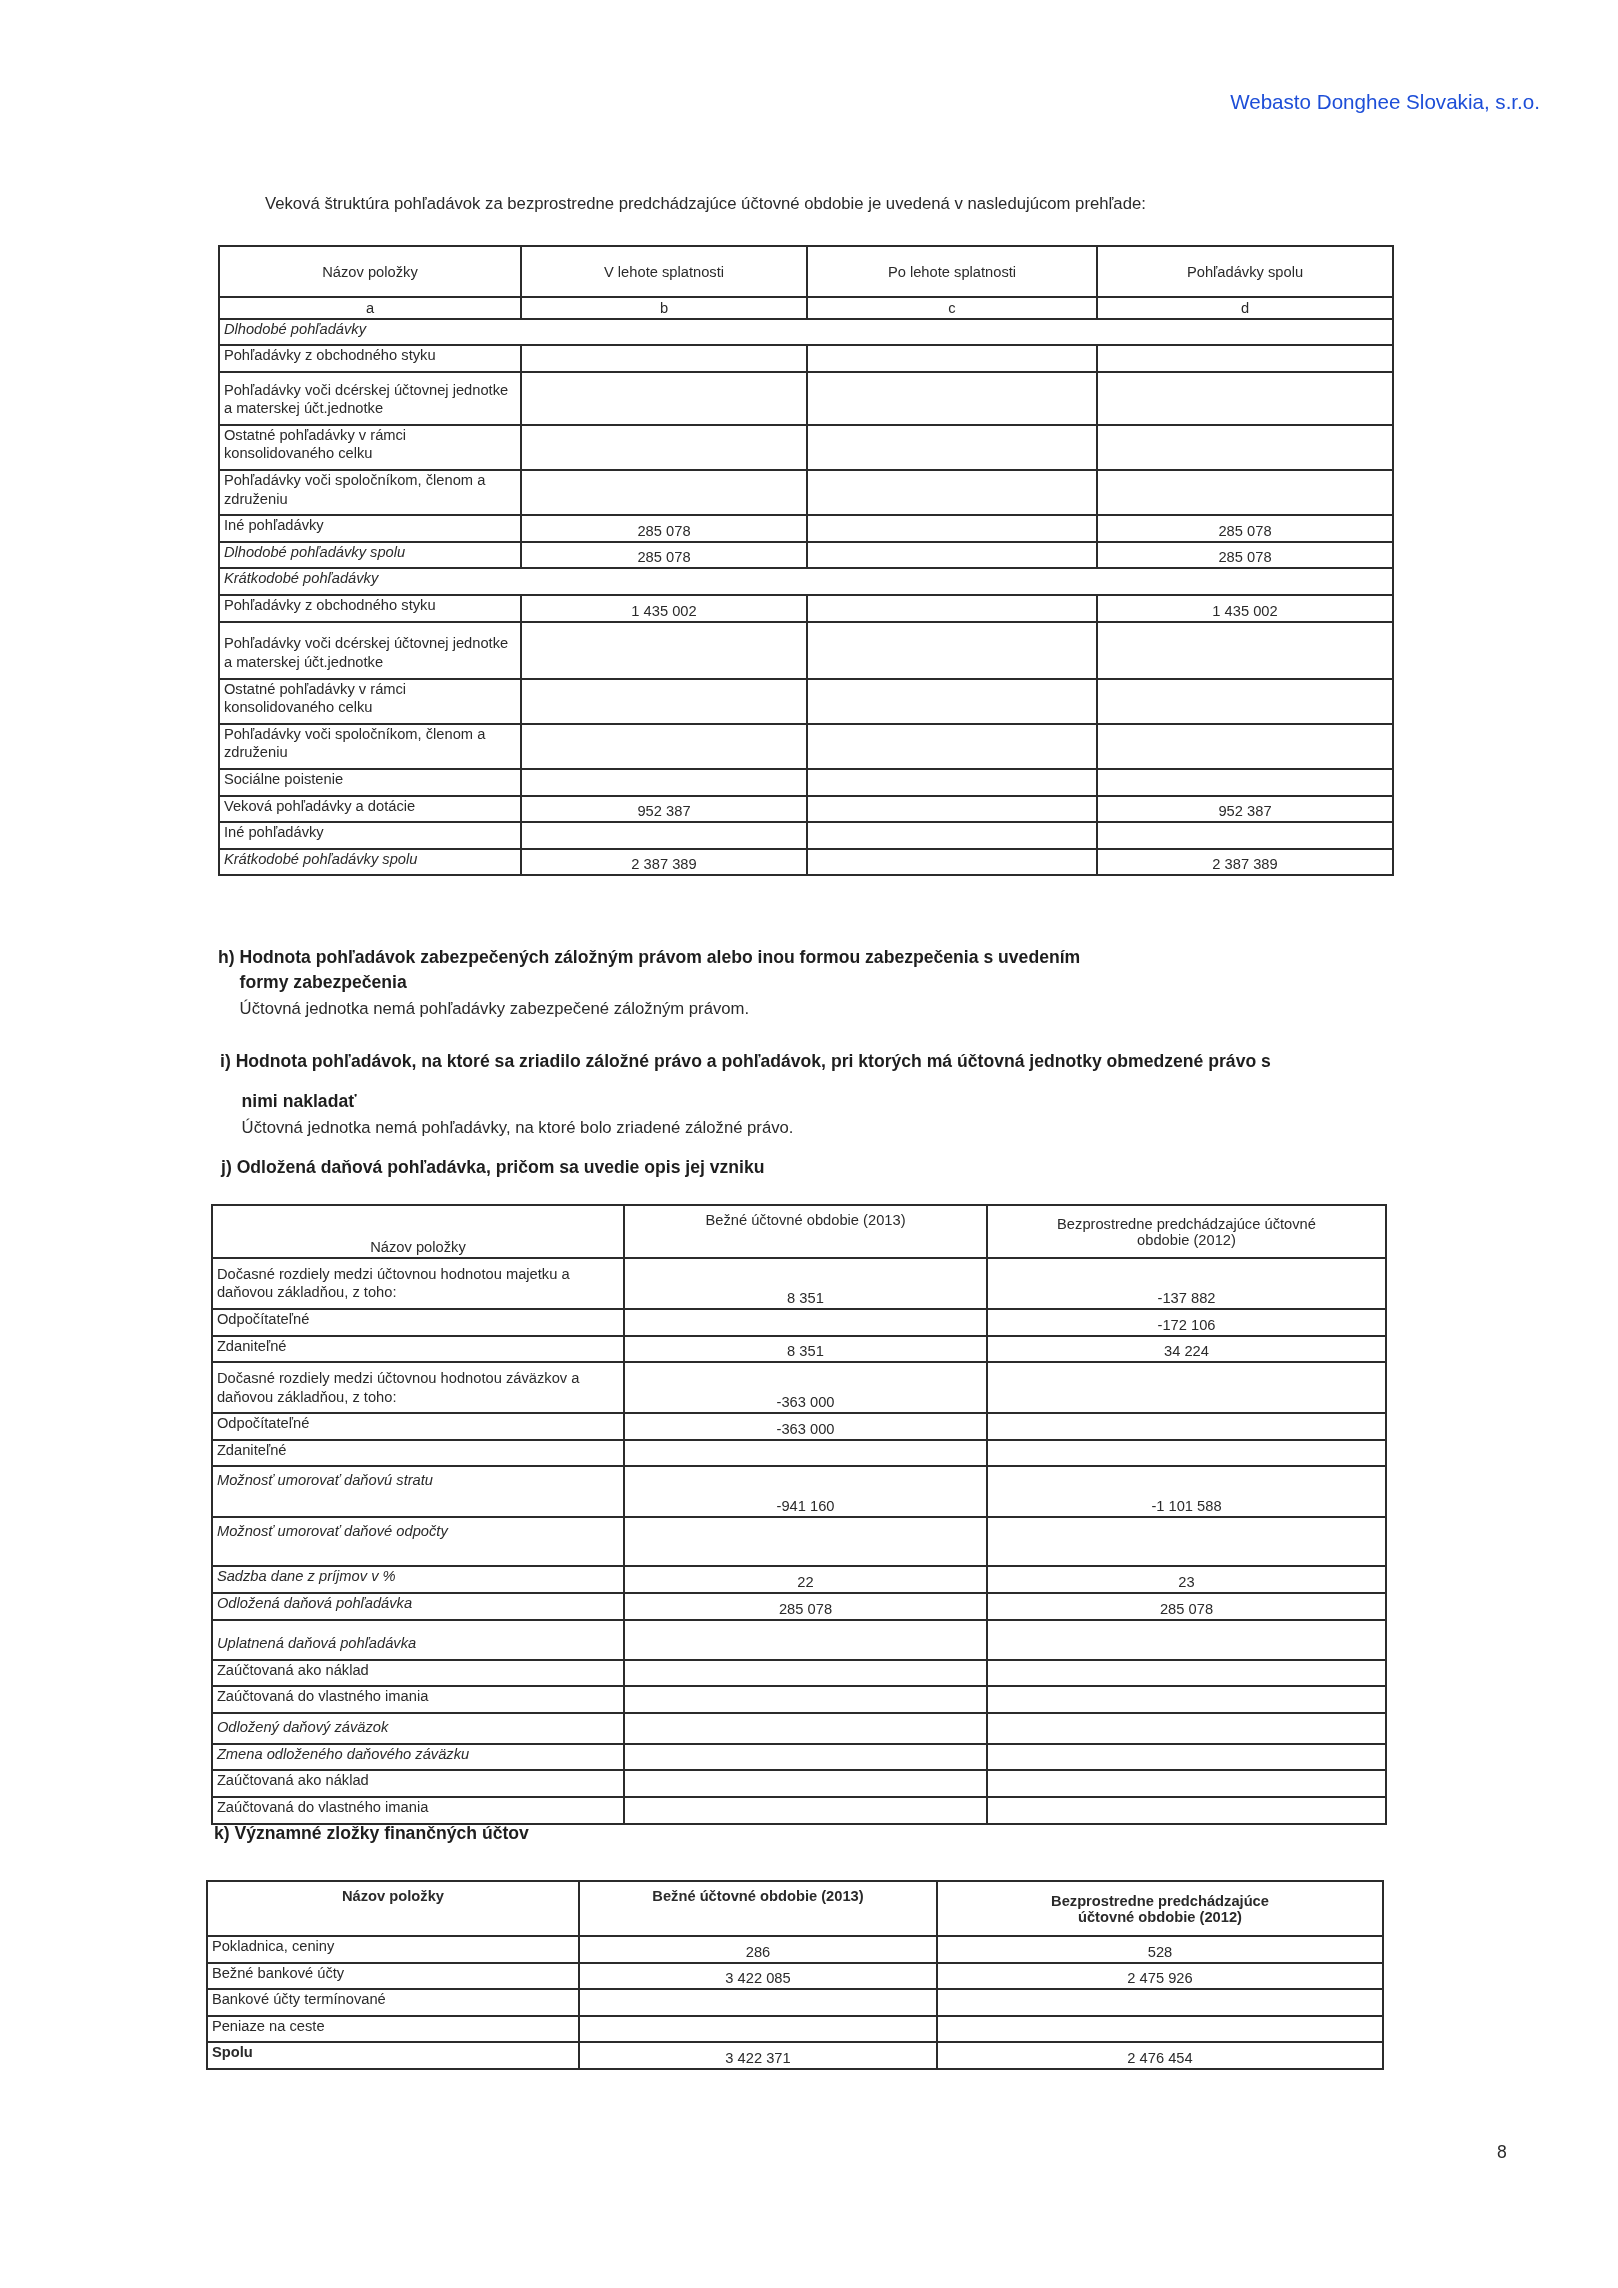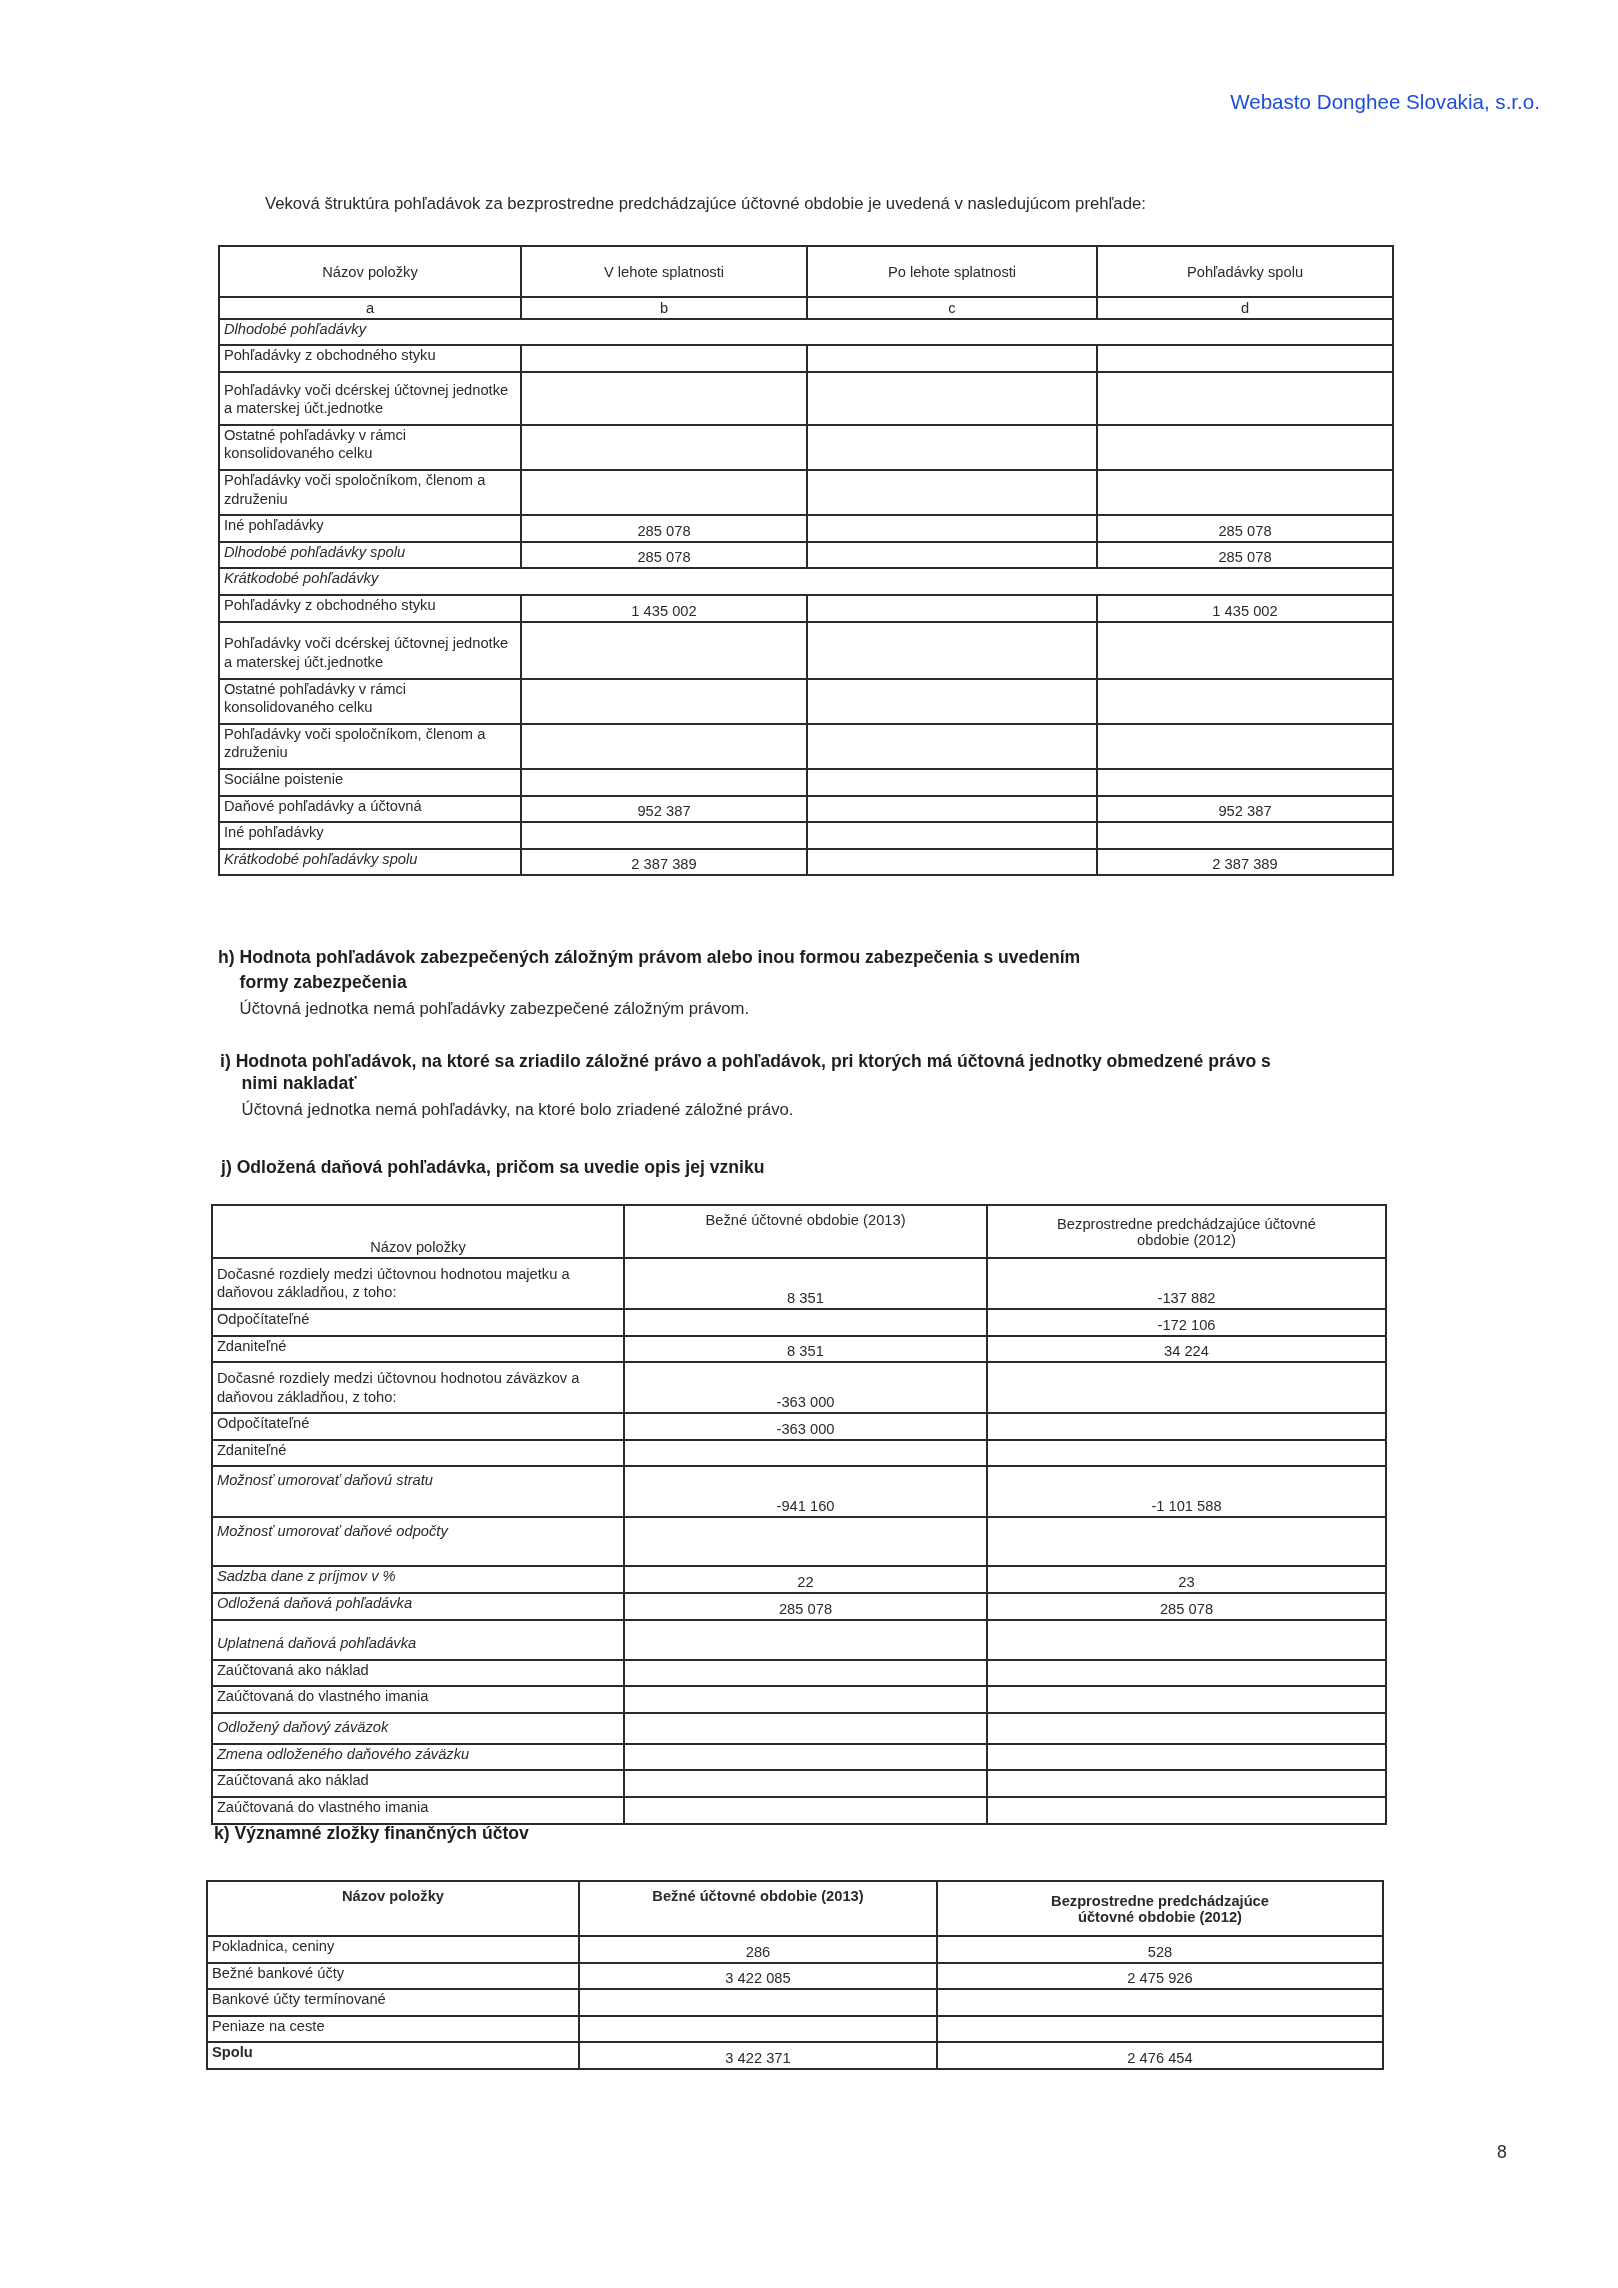--- a/index.html
+++ b/index.html
@@ -112,21 +112,21 @@
         <td class="num"></td>
         <td class="num"></td>
       </tr>
       <tr style="height: 21.6px;">
         <td class="lbl">Sociálne poistenie</td>
         <td class="num"></td>
         <td class="num"></td>
         <td class="num"></td>
       </tr>
       <tr style="height: 21.6px;">
-        <td class="lbl">Daňové pohľadávky a účtovná</td>
+        <td class="lbl">Veková pohľadávky a dotácie</td>
         <td class="num">952 387</td>
         <td class="num"></td>
         <td class="num">952 387</td>
       </tr>
       <tr style="height: 21.6px;">
         <td class="lbl">Iné pohľadávky</td>
         <td class="num"></td>
         <td class="num"></td>
         <td class="num"></td>
       </tr>
@@ -140,21 +140,21 @@
 </table>
 
 <div class="abs" style="left:218px; top:947px;">
   <div class="sec-title">h) Hodnota pohľadávok zabezpečených záložným právom alebo inou formou zabezpečenia s uvedením</div>
   <div class="sec-title" style="padding-left:21.6px; margin-top:3.9px;">formy zabezpečenia</div>
   <div class="sec-text" style="padding-left:21.6px; margin-top:5.9px;">Účtovná jednotka nemá pohľadávky zabezpečené záložným právom.</div>
 </div>
 
 <div class="abs" style="left:220px; top:1051px;">
   <div class="sec-title">i) Hodnota pohľadávok, na ktoré sa zriadilo záložné právo a pohľadávok, pri ktorých má účtovná jednotky obmedzené právo s</div>
-  <div class="sec-title" style="padding-left:21.6px; margin-top:1px;">nimi nakladať</div>
+  <div class="sec-title" style="padding-left:21.6px; margin-top:19px;">nimi nakladať</div>
   <div class="sec-text" style="padding-left:21.6px; margin-top:5.9px;">Účtovná jednotka nemá pohľadávky, na ktoré bolo zriadené záložné právo.</div>
 </div>
 
 <div class="abs sec-title" style="left:221px; top:1157px;">j) Odložená daňová pohľadávka, pričom sa uvedie opis jej vzniku</div>
 <table id="t2" style="left:211px; top:1204px; width:1173px;">
   <colgroup>
       <col style="width:412px">
       <col style="width:363px">
       <col style="width:399px">
     </colgroup>

